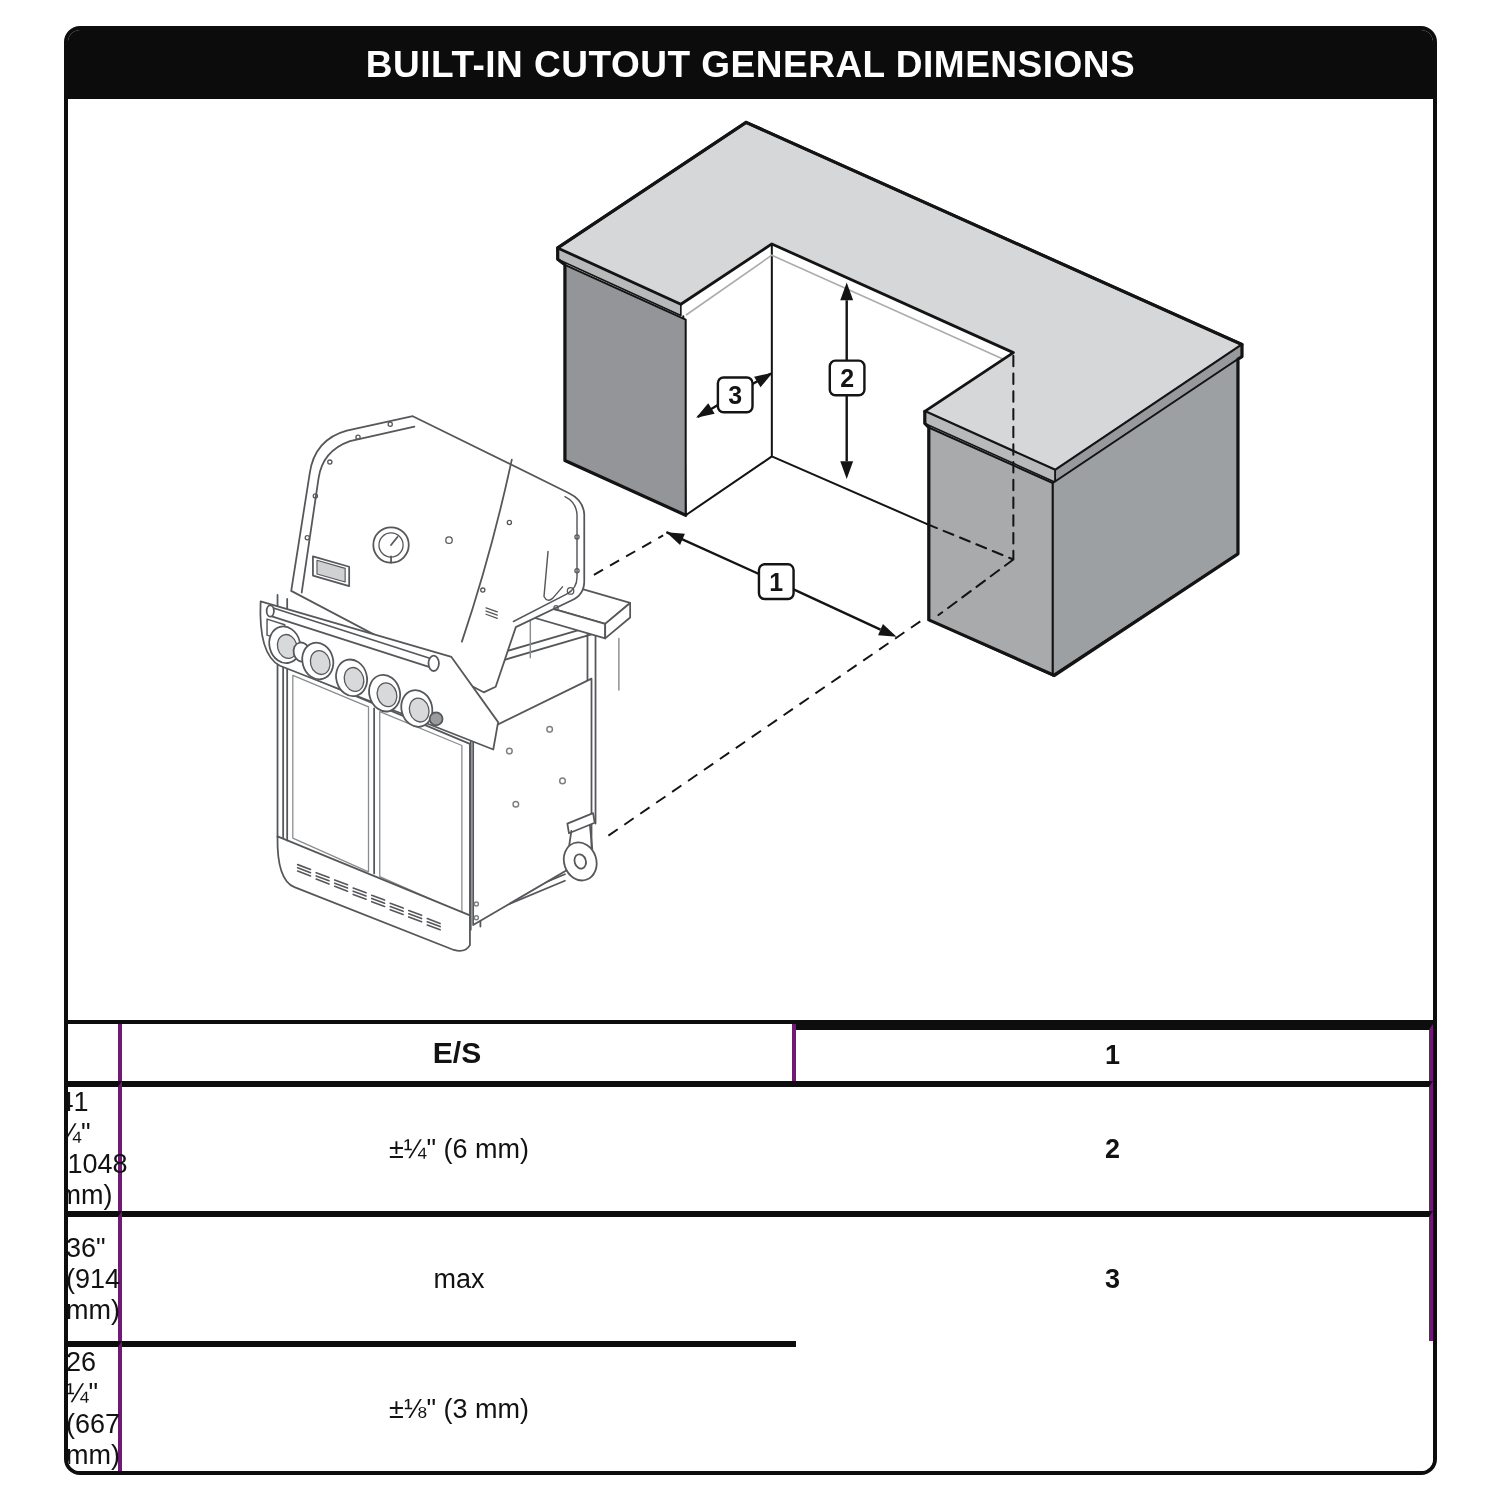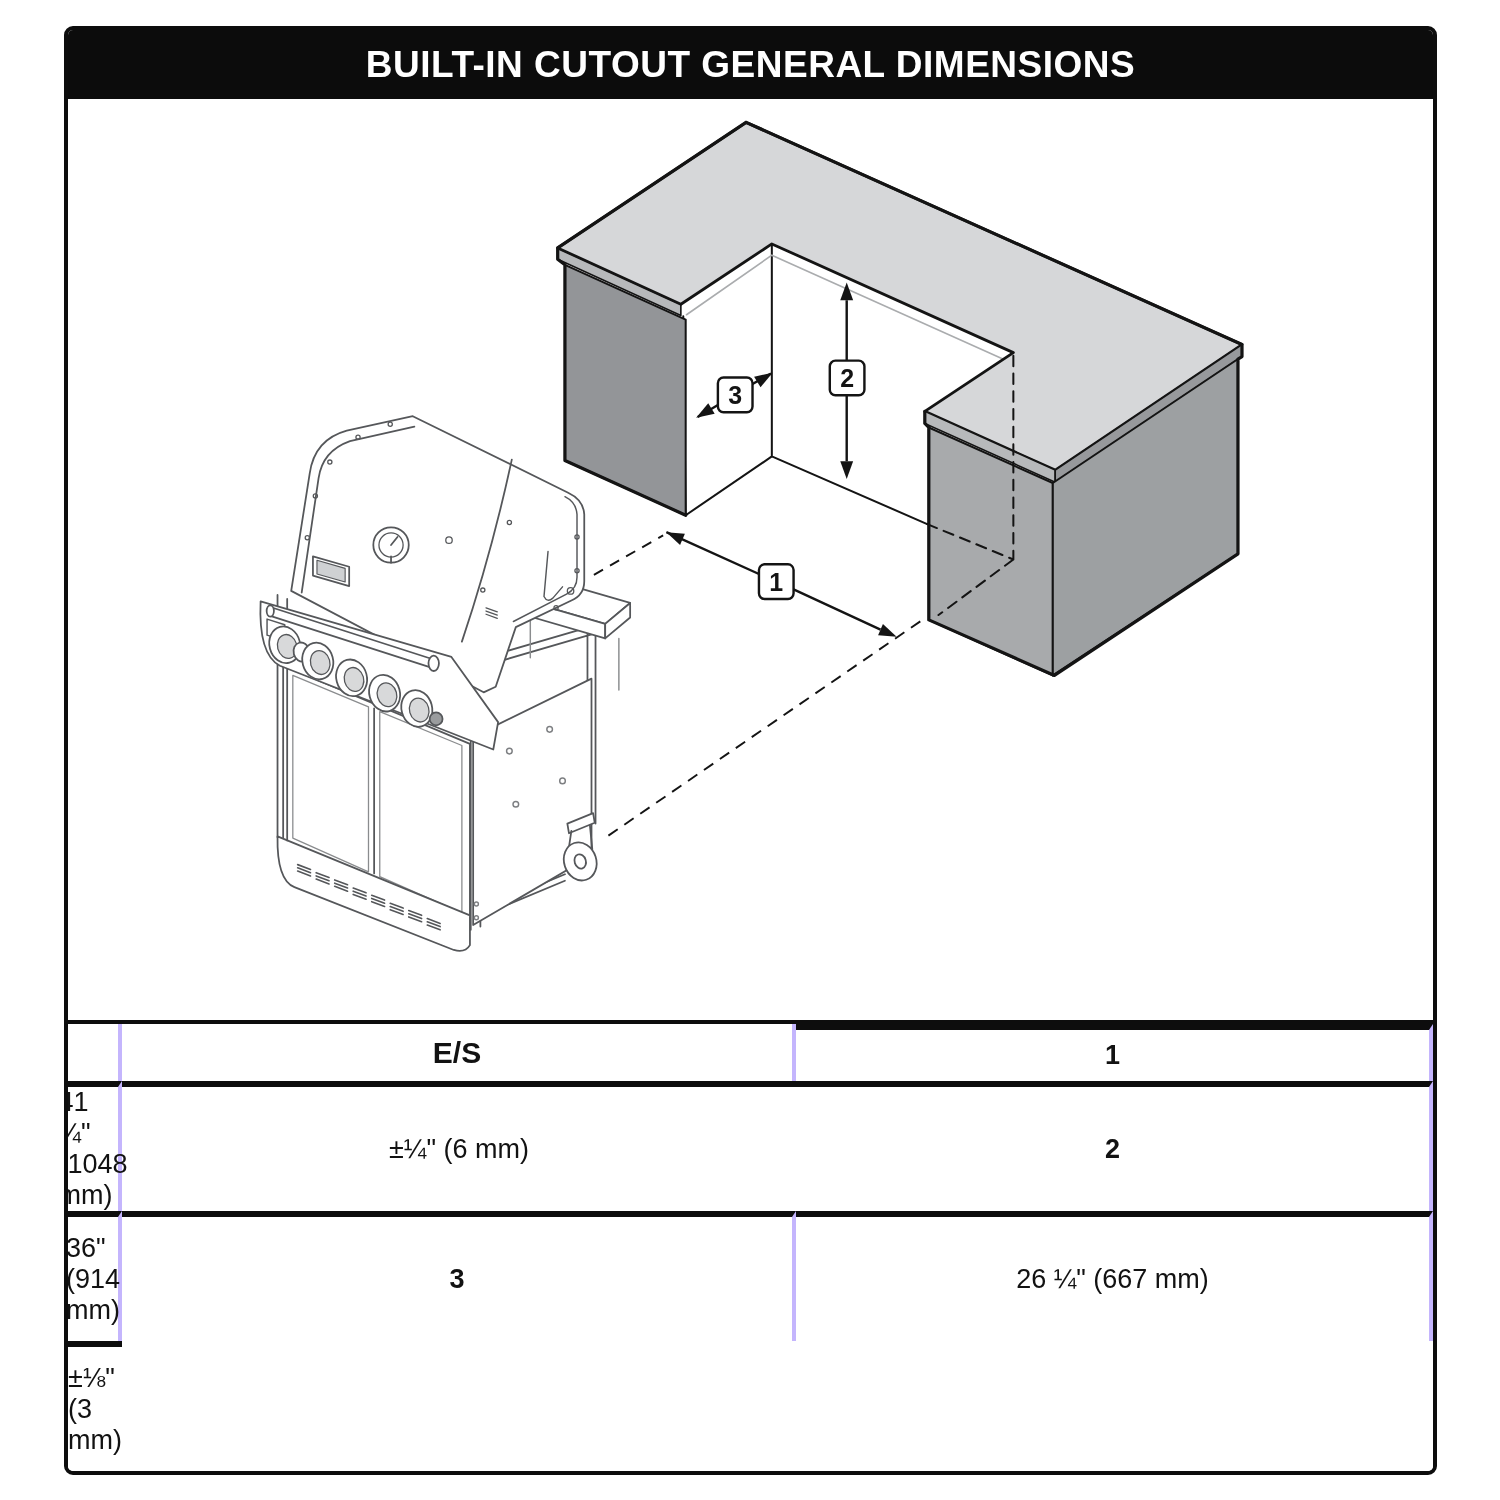--- a/index.html
+++ b/index.html
@@ -1,33 +1,33 @@
 <!DOCTYPE html>
 <html><head>
 <meta charset="utf-8">
 <style>
   html,body{margin:0;padding:0;background:#fff;}
   .page{position:relative;width:1500px;height:1500px;background:#fff;
         font-family:"Liberation Sans",sans-serif;}
   .frame{position:absolute;left:64px;top:26px;width:1373px;height:1449px;
-         border:4px solid #0d0d0d;border-radius:9px;box-sizing:border-box;
+         border:4px solid #0d0d0d;border-radius:16px;box-sizing:border-box;
          overflow:hidden;display:flex;flex-direction:column;background:#fff;}
   .titlebar{height:69px;flex:0 0 69px;background:#0c0c0c;display:flex;
             align-items:center;justify-content:center;}
   .titlebar span{color:#fff;font-size:37px;font-weight:bold;letter-spacing:.5px;}
   .diagram{flex:1 1 auto;position:relative;background:#fff;}
   .diagram svg{position:absolute;inset:0;width:100%;height:100%;}
   .dimtable{flex:0 0 228px;border-top:4px solid #0d0d0d;display:grid;
             grid-template-columns:54px 674px 1fr;
             grid-template-rows:57px 1fr 1fr 1fr;background:#fff;}
   .cell{display:flex;align-items:center;justify-content:center;
         font-size:27px;color:#121212;box-sizing:border-box;}
   .c-head{font-weight:bold;font-size:30px;}
   .c-num{font-weight:bold;}
-  .bR{border-right:4px solid #c4b5fd;}
+  .bR{border-right:4px solid #701a75;}
   .bT{border-top:6px solid #0d0d0d;}
   text{font-family:"Liberation Sans",sans-serif;}
 </style>
 </head>
 <body>
 
 <div class="page">
   <div class="frame">
 
     <div class="titlebar">
@@ -200,20 +200,21 @@
     <div class="dimtable">
       <div class="cell bR c-head"></div>
       <div class="cell bR c-head">E/S</div>
 
       <div class="cell bR bT c-num">1</div>
       <div class="cell bR bT">41 ¼" (1048 mm)</div>
       <div class="cell bT">±¼" (6 mm)</div>
 
       <div class="cell bR bT c-num">2</div>
       <div class="cell bR bT">36" (914 mm)</div>
+      <div class="cell bT">max</div>
 
       <div class="cell bR bT c-num">3</div>
       <div class="cell bR bT">26 ¼" (667 mm)</div>
       <div class="cell bT">±⅛" (3 mm)</div>
     </div>
 
   </div>
 </div>
 
 </body></html>

